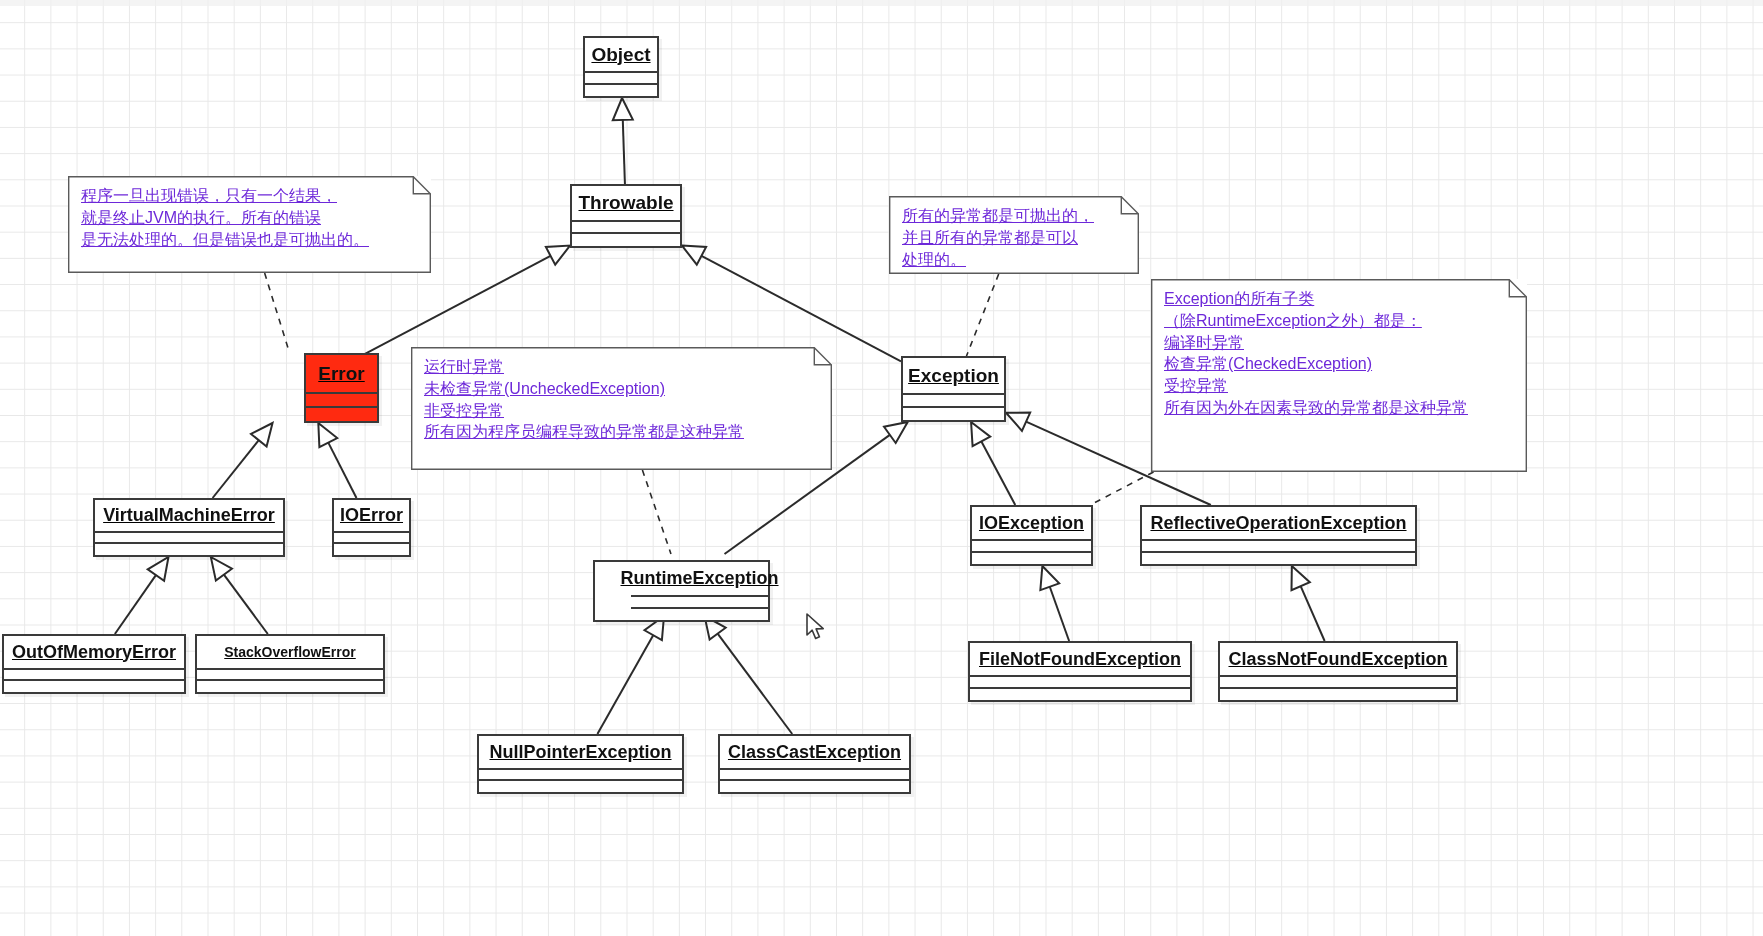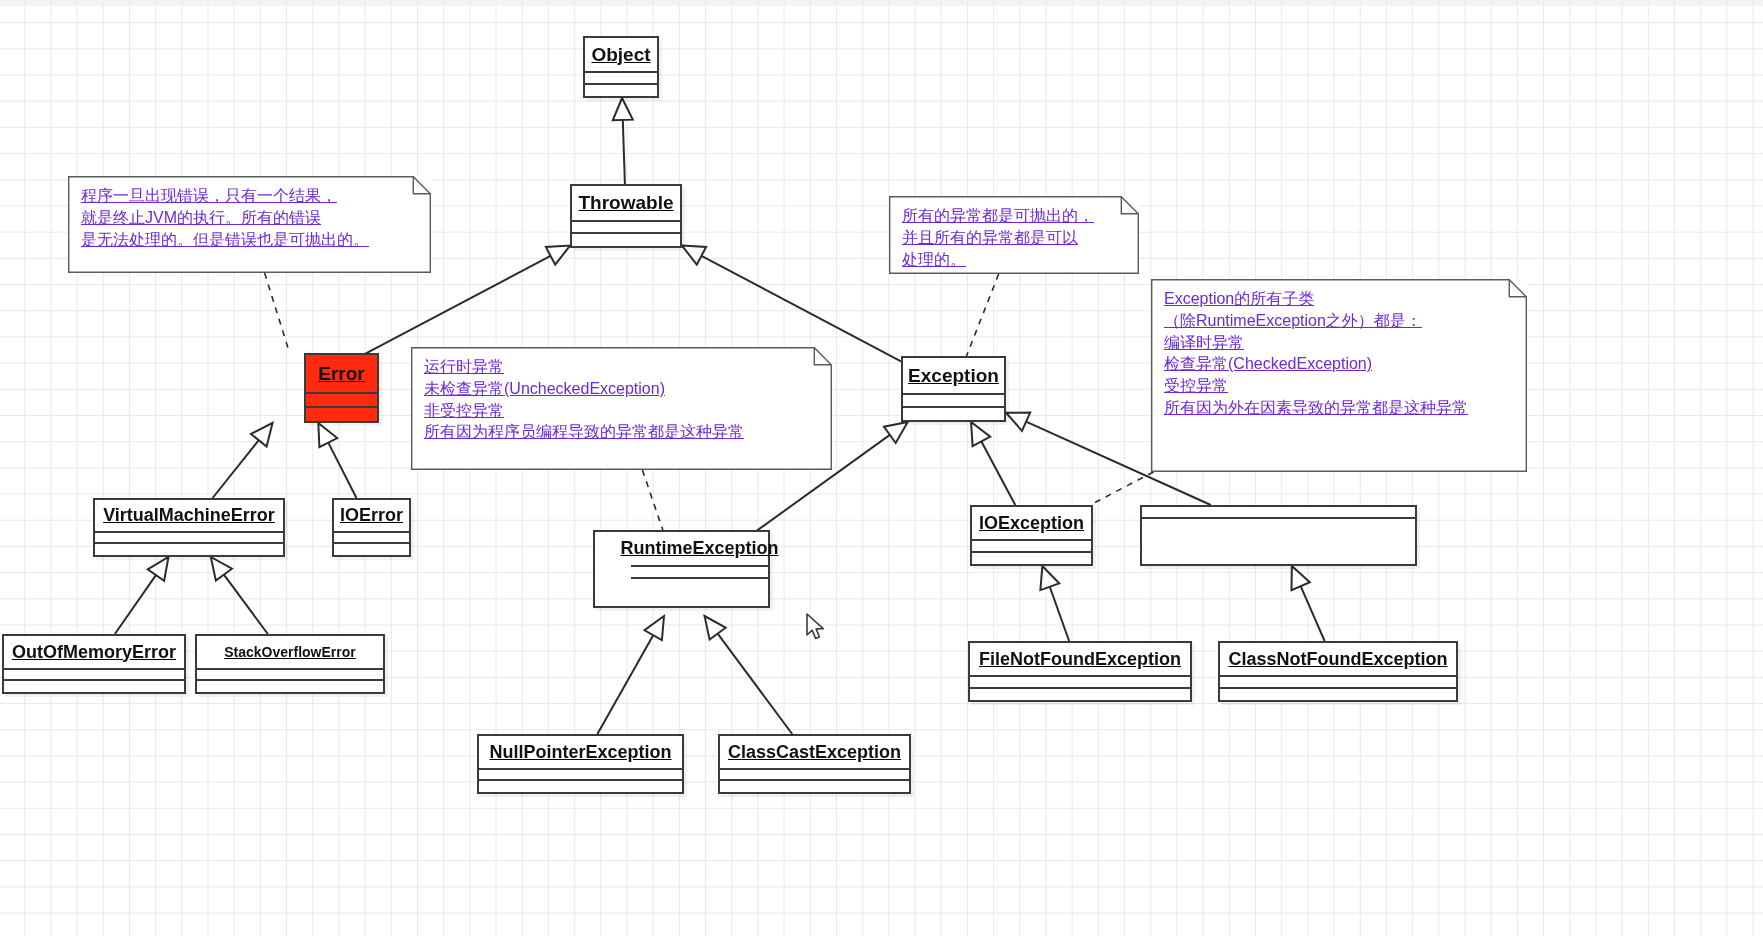--- a/index.html
+++ b/index.html
@@ -182,41 +182,42 @@
       <div class="uml-class" style="left: 2px; top: 634px; width: 184px; height: 60px;">
         <div class="name" style="height: 34px; font-size: 18px; padding: 0px 7px;">OutOfMemoryError</div>
         <div class="attrs" style="height: 11px;"></div>
         <div class="ops" style="height: 11px;"></div>
       </div>
       <div class="uml-class" style="left: 195px; top: 634px; width: 190px; height: 60px;">
         <div class="name" style="height: 34px; font-size: 14px; padding: 0px 7px;">StackOverflowError</div>
         <div class="attrs" style="height: 11px;"></div>
         <div class="ops" style="height: 11px;"></div>
       </div>
-      <div class="uml-class" style="left: 593px; top: 530px; width: 177px; height: 78px; padding-left: 36px;">
+      <div class="uml-class" style="left: 593px; top: 560px; width: 177px; height: 62px; padding-left: 36px;">
         <div class="name" style="height: 35px; font-size: 18px; padding: 0px 7px;">RuntimeException</div>
         <div class="attrs" style="height: 12px;"></div>
         <div class="ops" style="height: 11px;"></div>
       </div>
       <div class="uml-class" style="left: 477px; top: 734px; width: 207px; height: 60px;">
         <div class="name" style="height: 34px; font-size: 18px; padding: 0px 7px;">NullPointerException</div>
         <div class="attrs" style="height: 11px;"></div>
         <div class="ops" style="height: 11px;"></div>
       </div>
       <div class="uml-class" style="left: 718px; top: 734px; width: 193px; height: 60px;">
         <div class="name" style="height: 34px; font-size: 18px; padding: 0px 7px;">ClassCastException</div>
         <div class="attrs" style="height: 11px;"></div>
         <div class="ops" style="height: 11px;"></div>
       </div>
       <div class="uml-class" style="left: 970px; top: 505px; width: 123px; height: 61px;">
         <div class="name" style="height: 34px; font-size: 18px; padding: 0px 7px;">IOException</div>
         <div class="attrs" style="height: 12px;"></div>
         <div class="ops" style="height: 11px;"></div>
       </div>
       <div class="uml-class" style="left: 1140px; top: 505px; width: 277px; height: 61px;">
+        <div class="name" style="height: 34px; font-size: 18px; padding: 0px 7px;">ReflectiveOperationException</div>
         <div class="attrs" style="height: 12px;"></div>
         <div class="ops" style="height: 11px;"></div>
       </div>
       <div class="uml-class" style="left: 968px; top: 641px; width: 224px; height: 61px;">
         <div class="name" style="height: 34px; font-size: 18px; padding: 0px 7px;">FileNotFoundException</div>
         <div class="attrs" style="height: 12px;"></div>
         <div class="ops" style="height: 11px;"></div>
       </div>
       <div class="uml-class" style="left: 1218px; top: 641px; width: 240px; height: 61px;">
         <div class="name" style="height: 34px; font-size: 18px; padding: 0px 7px;">ClassNotFoundException</div>

